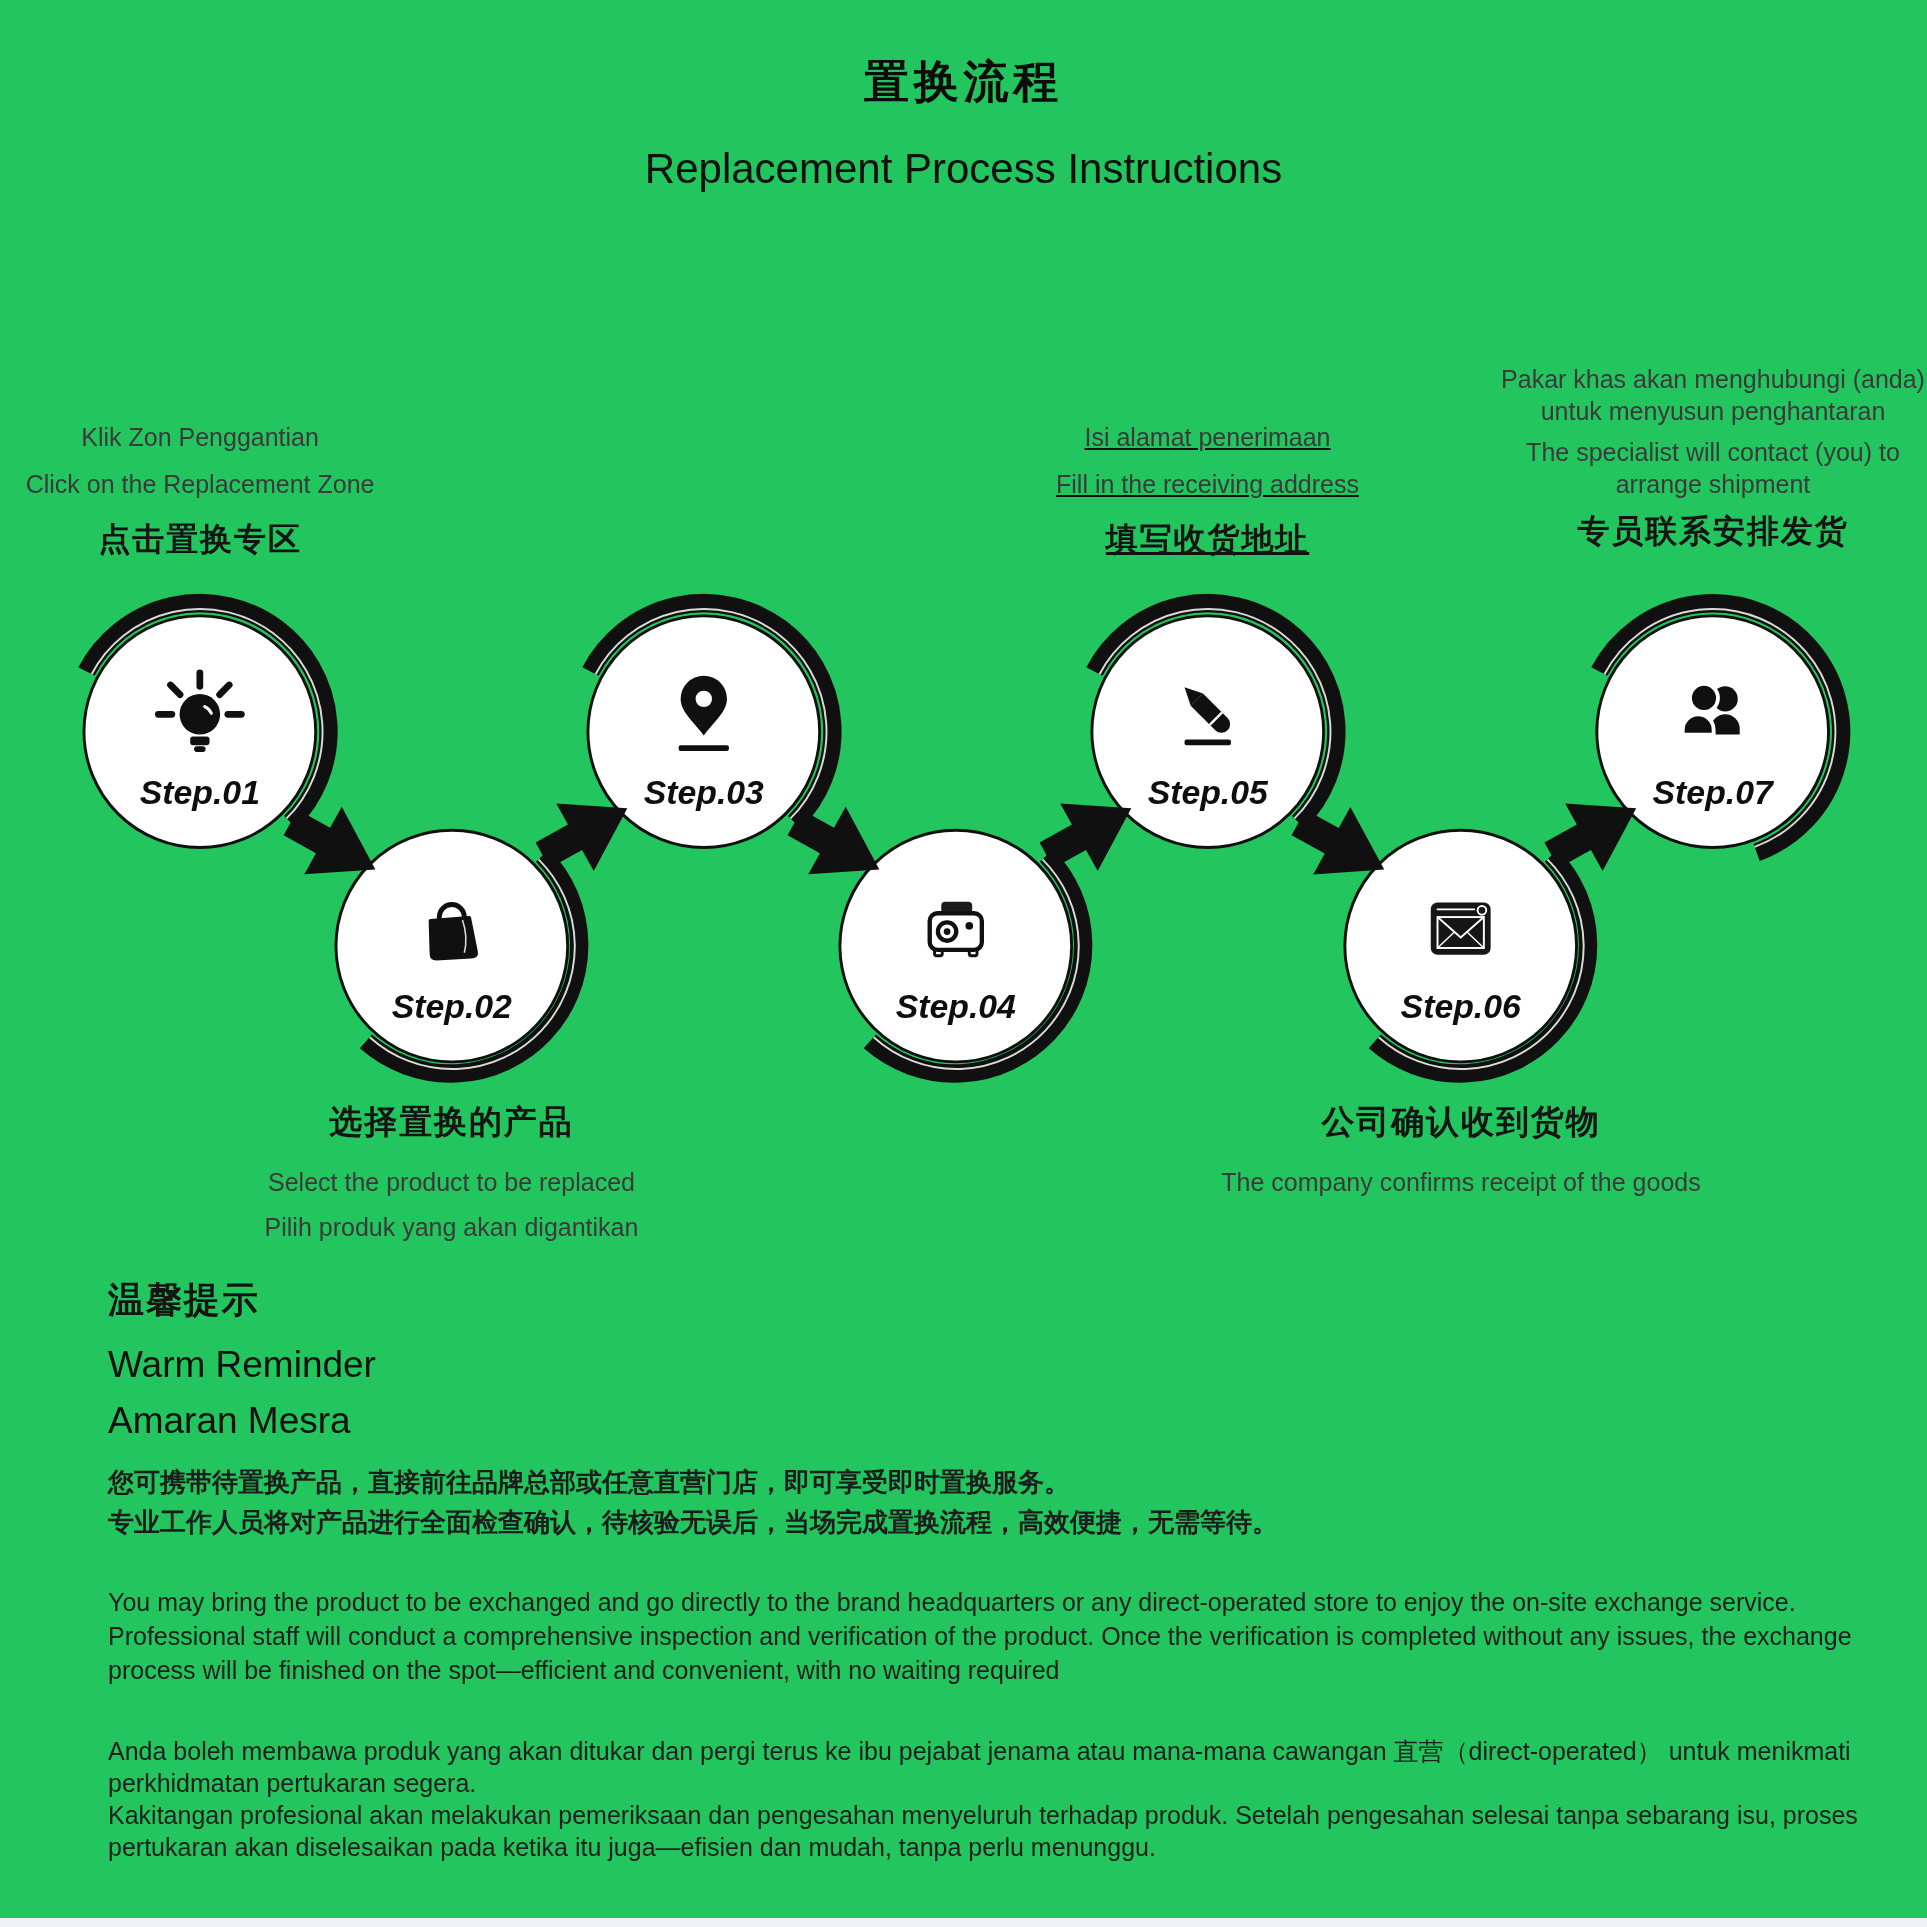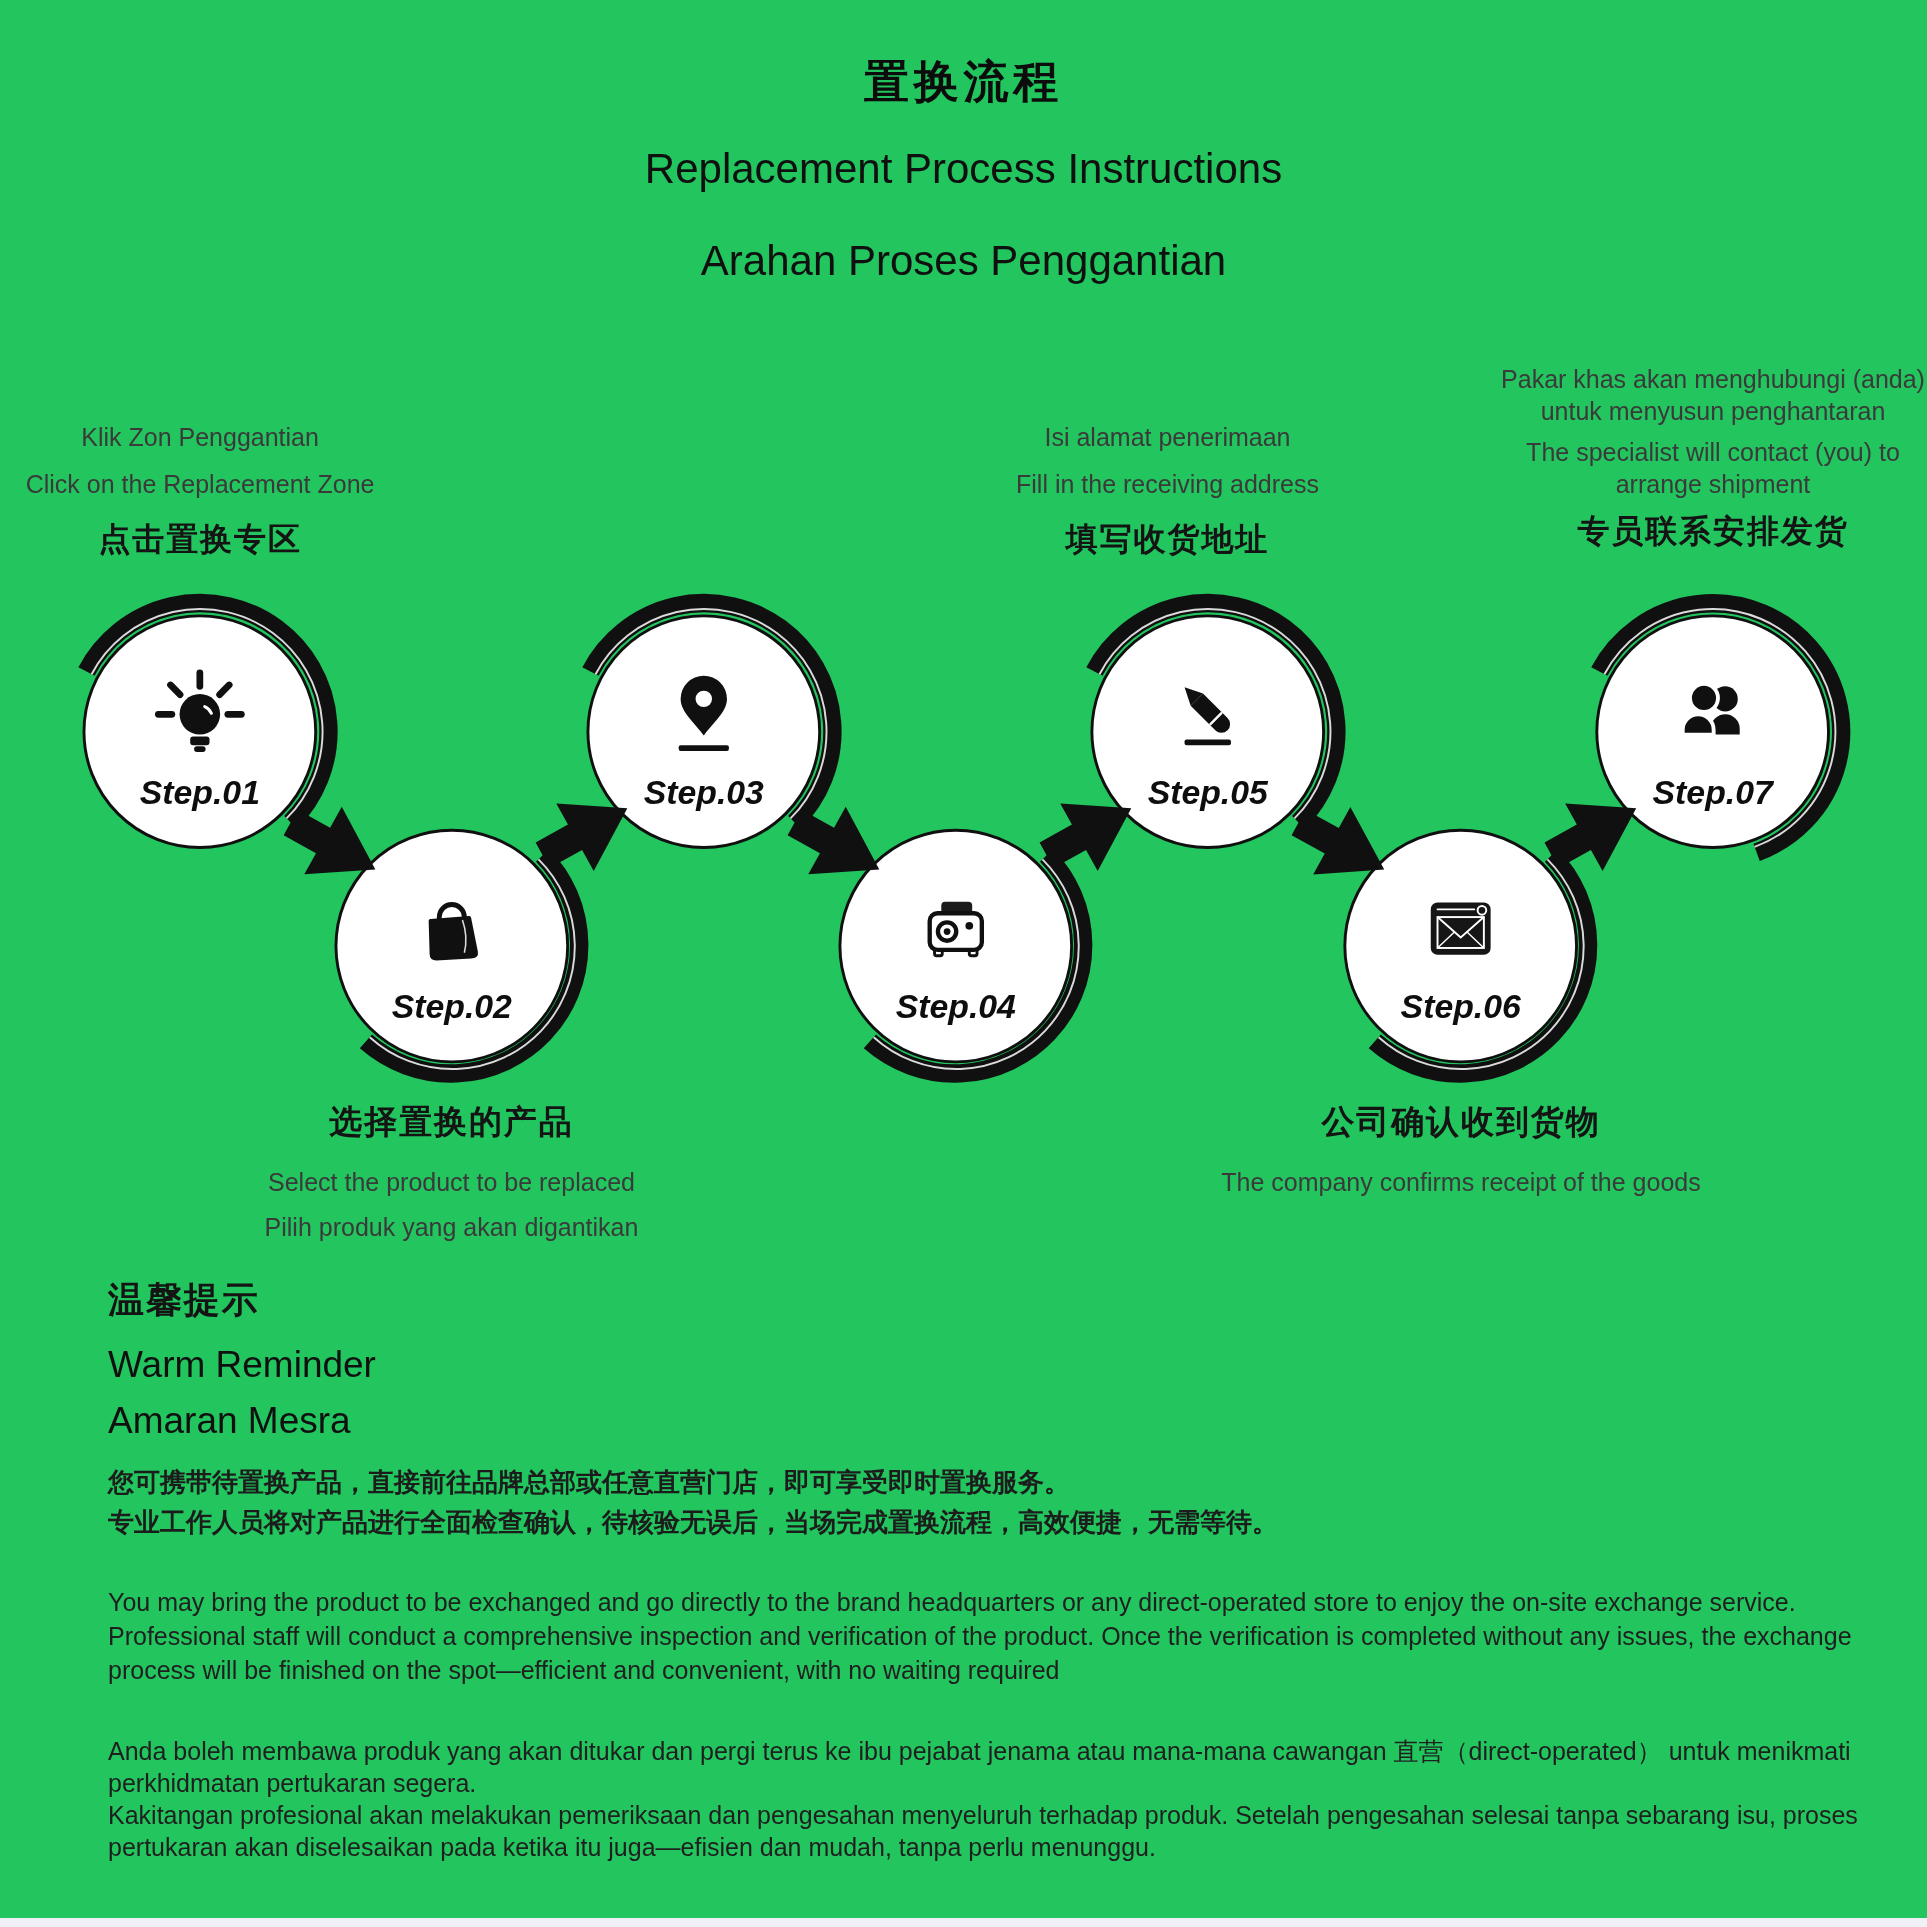--- a/index.html
+++ b/index.html
@@ -30,28 +30,27 @@
   .rem-ms-body{left:108px;top:1735px;width:1788px;font-size:25px;line-height:32px;color:#1f1f1f;}
   .bottom-edge{left:0;top:1918px;width:1927px;height:8.7px;background:#f0f1f7;}
 </style>
 </head>
 <body>
 
 <div class="page">
 
   <div class="abs center title-zh">置换流程</div>
   <div class="abs center title-en">Replacement Process Instructions</div>
-  <div class="abs center title-ms">Arahan Proses Penggantian</div>
 
   <div class="abs col-label top-group" style="left:11.6px;top:421px;width:377px;">
     <div class="lbl-ms">Klik Zon Penggantian</div>
     <div class="lbl-en">Click on the Replacement Zone</div>
     <div class="lbl-zh">点击置换专区</div>
   </div>
-  <div class="abs col-label top-group" style="left:955px;top:421px;width:425px;">
+  <div class="abs col-label top-group" style="left:995px;top:421px;width:425px;text-decoration:underline;">
     <div class="lbl-ms">Isi alamat penerimaan</div>
     <div class="lbl-en">Fill in the receiving address</div>
     <div class="lbl-zh">填写收货地址</div>
   </div>
   <div class="abs col-label top-group-tall" style="left:1491px;top:363px;width:444px;">
     <div class="lbl-ms">Pakar khas akan menghubungi (anda) untuk menyusun penghantaran</div>
     <div class="lbl-en">The specialist will contact (you) to arrange shipment</div>
     <div class="lbl-zh">专员联系安排发货</div>
   </div>
 

